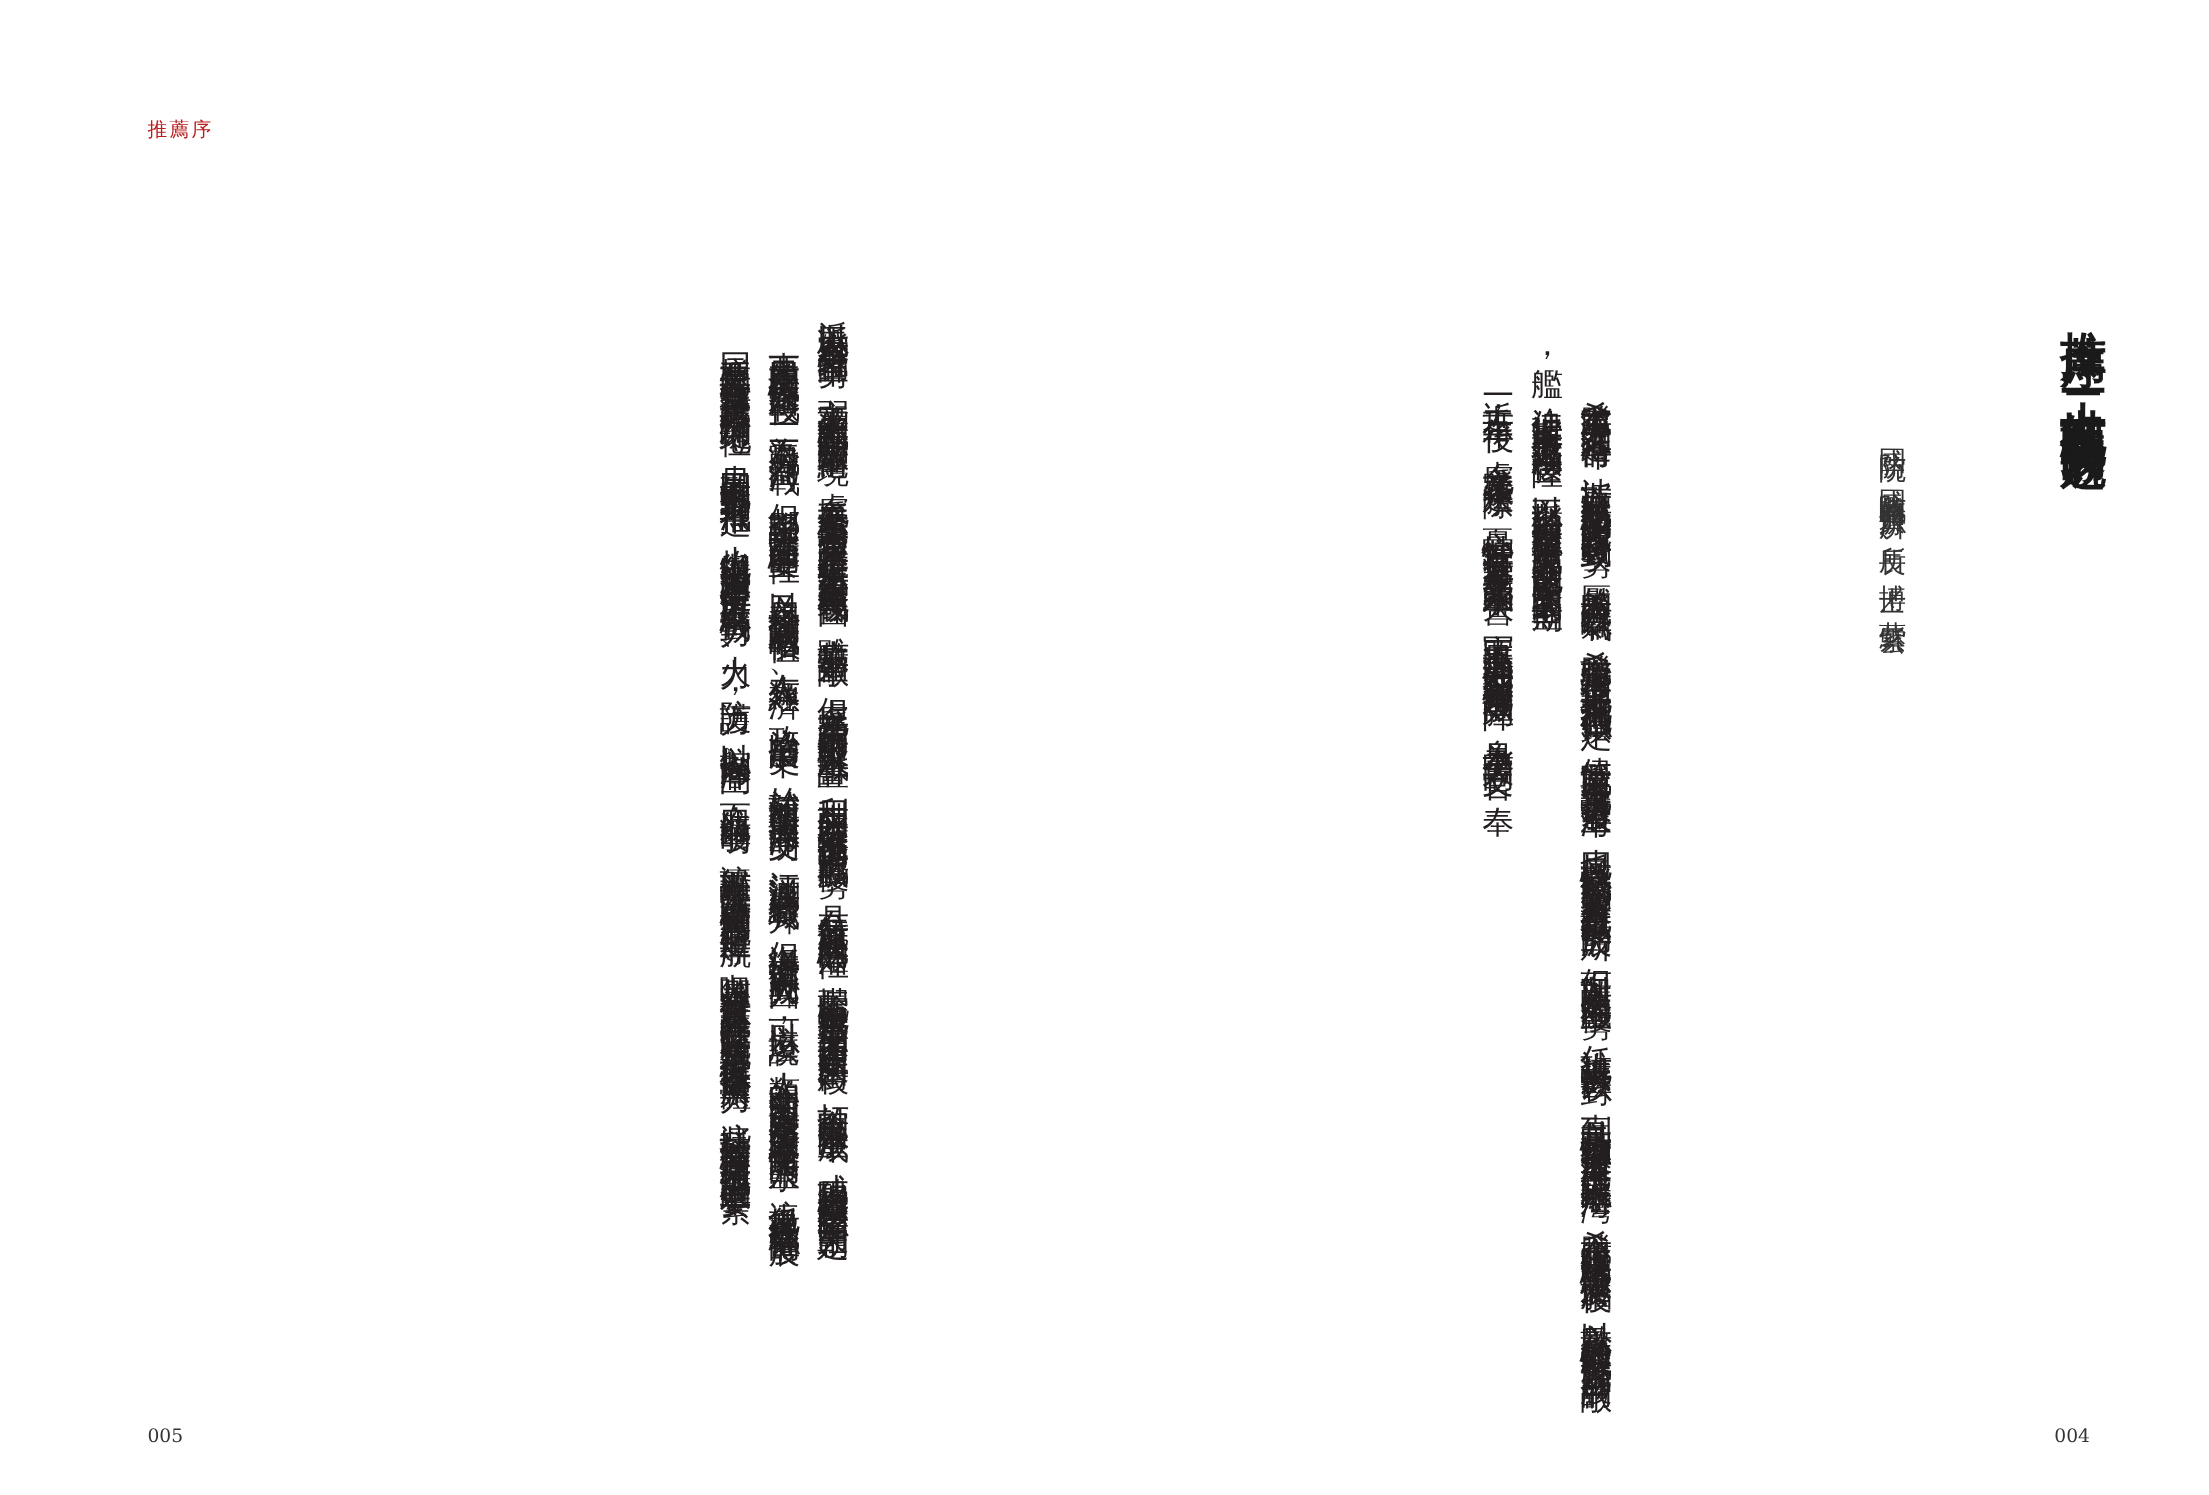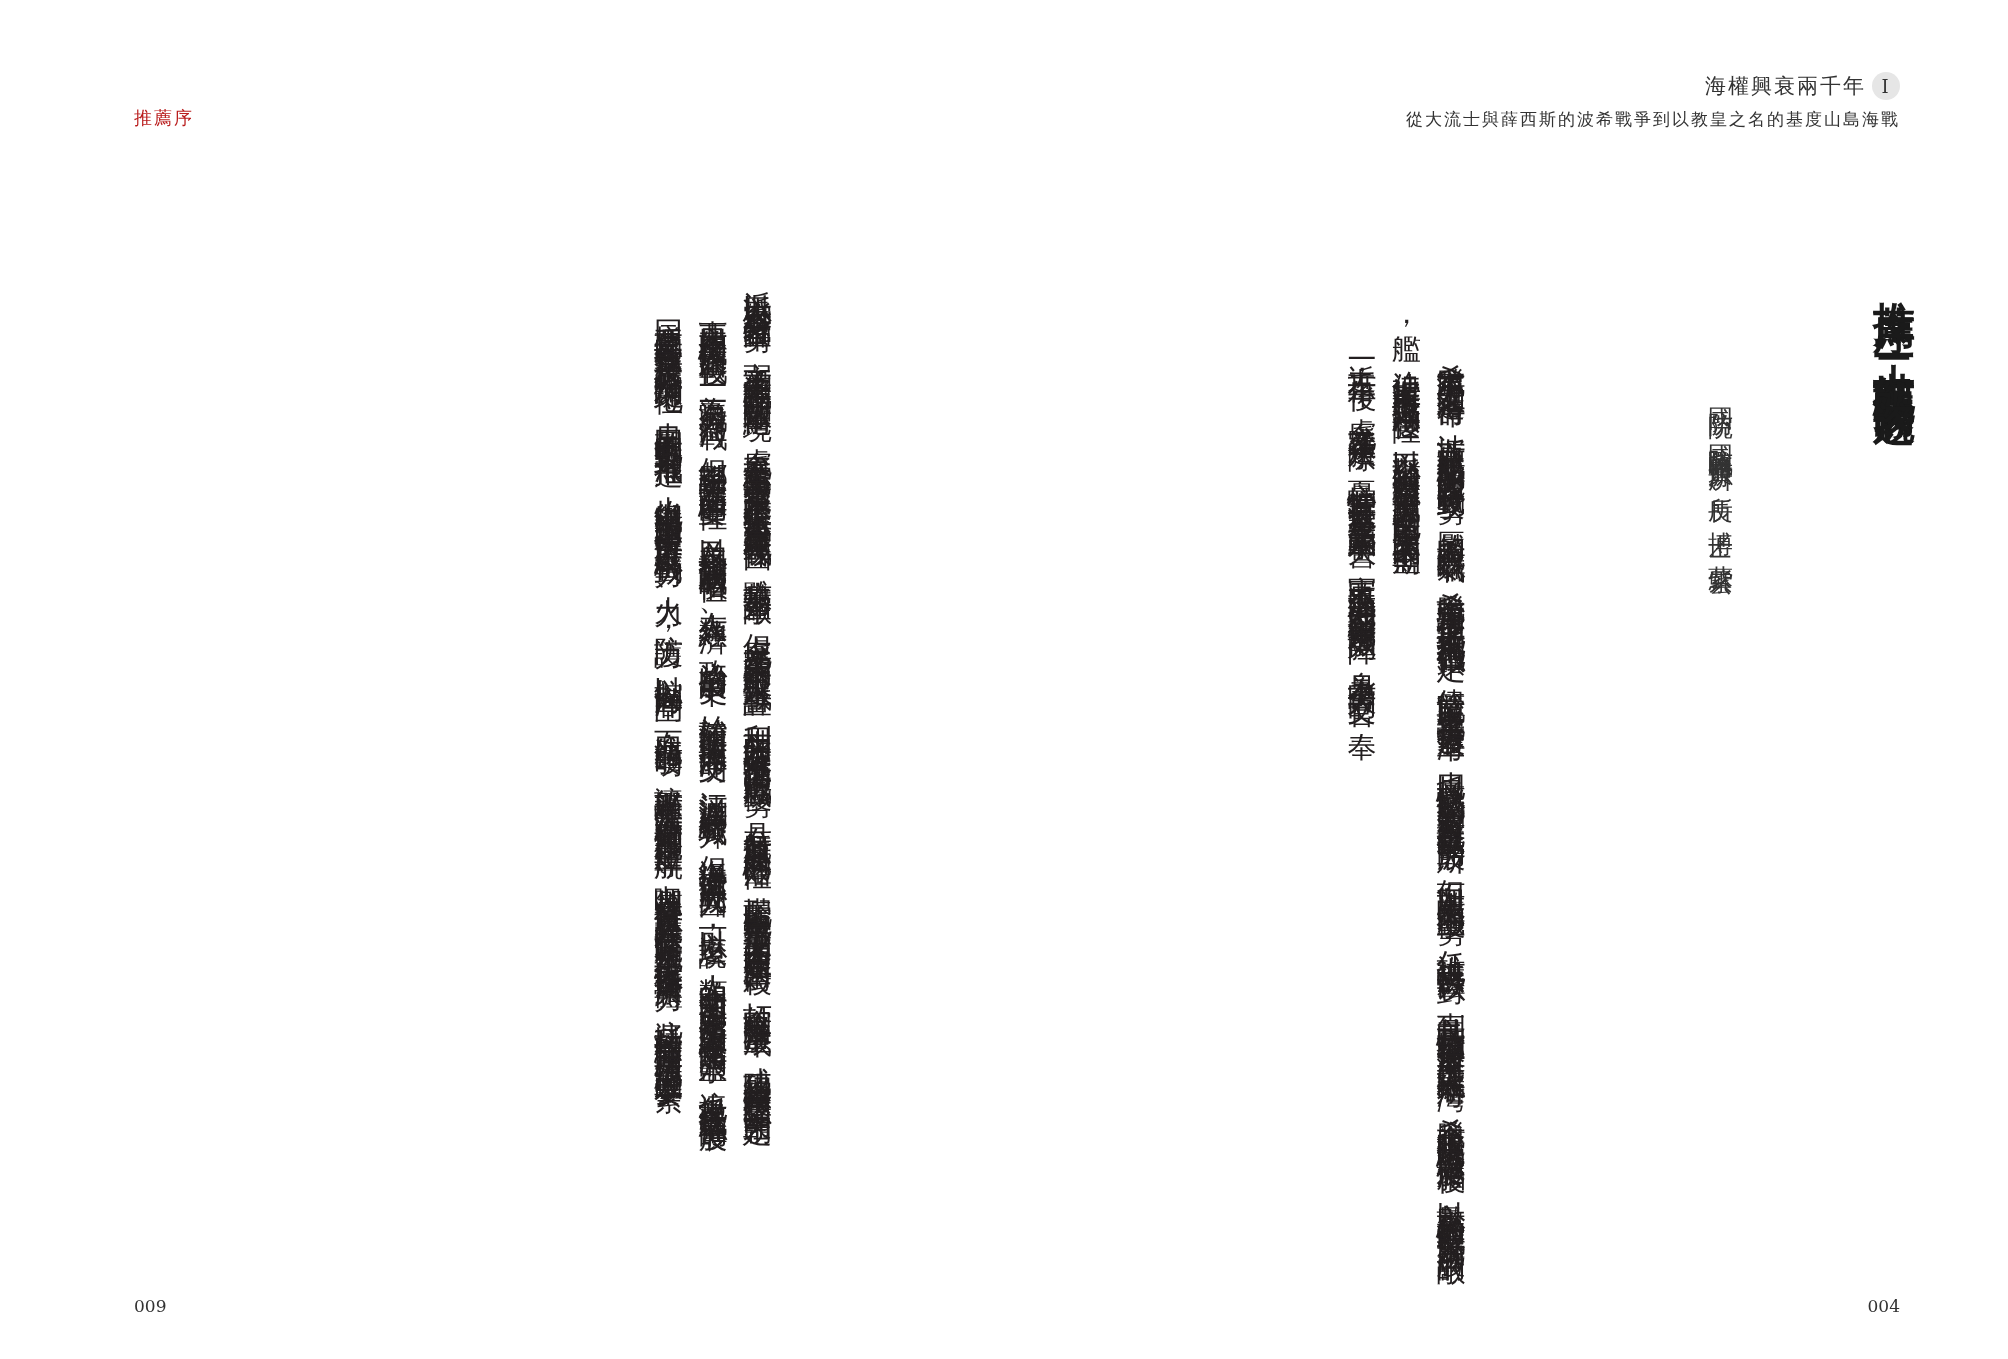--- a/index.html
+++ b/index.html
@@ -51,31 +51,24 @@
 
 <div class="page page-left">
   <div class="running-head-left">推薦序</div>
 
   <div class="vtext body-left">
     <p class="para">派以馬府參軍身分犒師勞軍，文弱書生未經戰陣卻面臨大敵當前絕境，虞允文不忍棄軍而去遂召集宋軍水陸將佐振奮士氣決定與金軍死戰保國。雖數量不如敵軍，但虞允文踏上宋朝水師甲板擬定水戰計畫，利用南宋水師擁有木輪推進的「飛虎戰船」優勢，具有航行速度與航向的靈活性，搭配霹靂炮與水雷等早期火器的運用在江面來回衝殺，打的金軍艦隊潰不成軍，成功阻絕金軍兩棲登陸穩固了南宋朝廷。</p>
     <p class="para indent">東西方的兩場代表性水面戰役，一為海戰另一為江河戰，但都說明了掌握水陸介面的重要性，以及善用科技創新的戰略價值。在人類經濟、政治的發展史中，始於江河文明而擴大於海洋文明。江河滋潤農耕給養城邦，但海洋供輸資源可壯大邦國，可以這麼說，人類的文明由江河的黃水走向濱海的綠水再走向遠海的藍水，這也象徵著近代強權的發展。</p>
     <p class="para indent">同樣重要的是科技在海軍發展旅程中扮演關鍵地位，由早期的帆槳動力到蒸汽推進，火炮與鐵甲艦的運用更使得海軍可以結合機動力、火力、防護力，以控制海洋空間。而航海鐘的發明，讓船艦可在茫茫大海中精確量測航程並定位導航，咖哩等香料得以遮蓋蔬果異味在遠航時補充水手維生素以保持健康與體力，這些科技的綜合運用共同構成了海權的基本要素。</p>
   </div>
 
-  <div class="folio folio-left">009</div>
+  <div class="folio folio-left">005</div>
 </div>
 
 <div class="page page-right">
-  <div class="running-head-right">
-    <div class="rh-title">
-      <span>海權興衰兩千年</span>
-      <span class="rh-vol">I</span>
-    </div>
-    <div class="rh-sub">從大流士與薛西斯的波希戰爭到以教皇之名的基度山島海戰</div>
-  </div>
 
   <div class="chapter-title">推薦序　二十一世紀藍色文明的競逐</div>
   <div class="author-line">國防院　國防戰略與資源所　所長、博士／蘇紫雲</div>
 
   <div class="vtext body-right">
     <p class="para indent">希臘海軍不安的在港邊待命，波斯六百艘戰船組成的龐大艦隊即將發動攻勢，壓的希臘人難以喘氣，希臘聯盟海軍指揮官地米斯托克利也強做鎮定，儘管戰前民主議會支持大力發展海軍，也同意以輕快戰船的創新方案來對抗占數量優勢的波斯，但面對敵人龐大的海上優勢，任誰也無法輕鬆以對。直到黃昏時刻情報傳來波斯海軍已進入薩拉米斯海灣，希臘全艦隊拔錨出港將恐懼拋於腦後，以數量劣勢的輕快戰船擊沉了兩百艘的敵艦，迫使波斯海軍敗退並打消兩棲登陸，以不對稱的兵力獲勝穩固了希臘世界的安全也開啟了民主文明的全盛期。</p>
     <p class="para indent">近一千三百年後，虞允文踏在岸邊水際，憂心忡忡看著長江對岸金軍完顏亮的水軍大營，宋軍敗退過江的殘部則在采石磯岸邊零散列陣。身為中書舍人的文官，奉</p>
   </div>
 
   <div class="folio folio-right">004</div>

